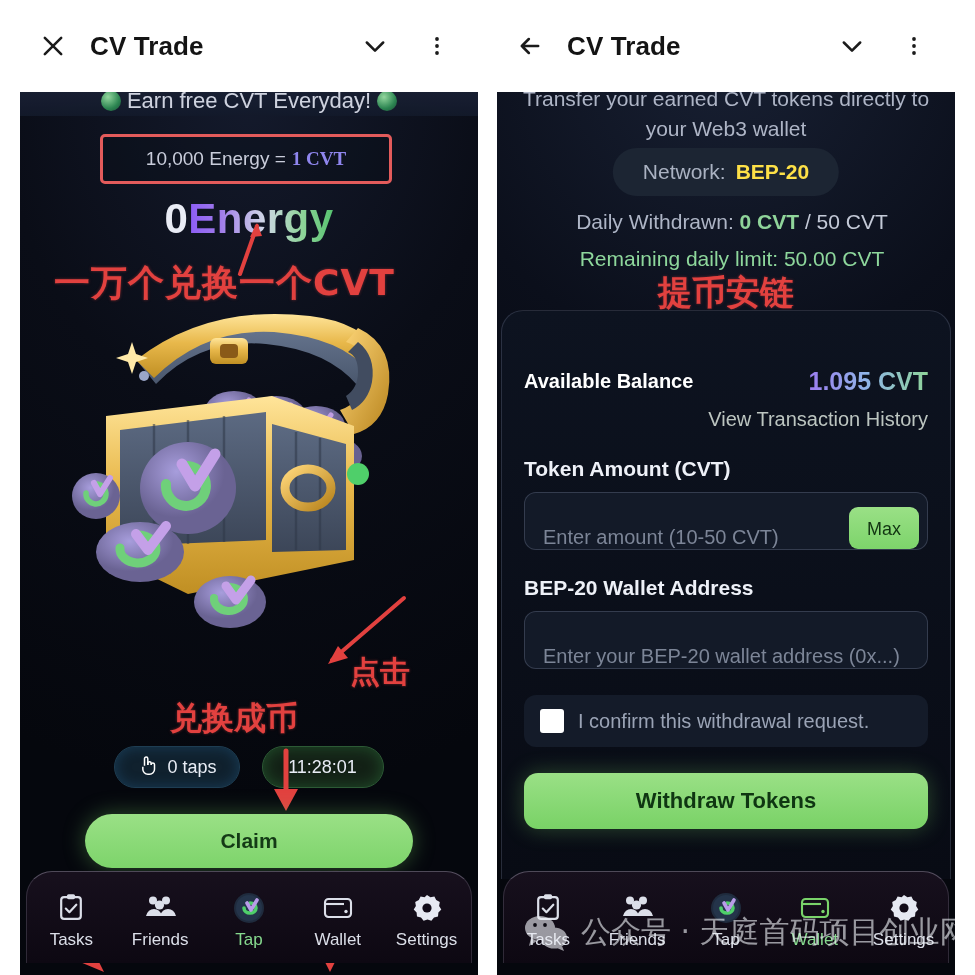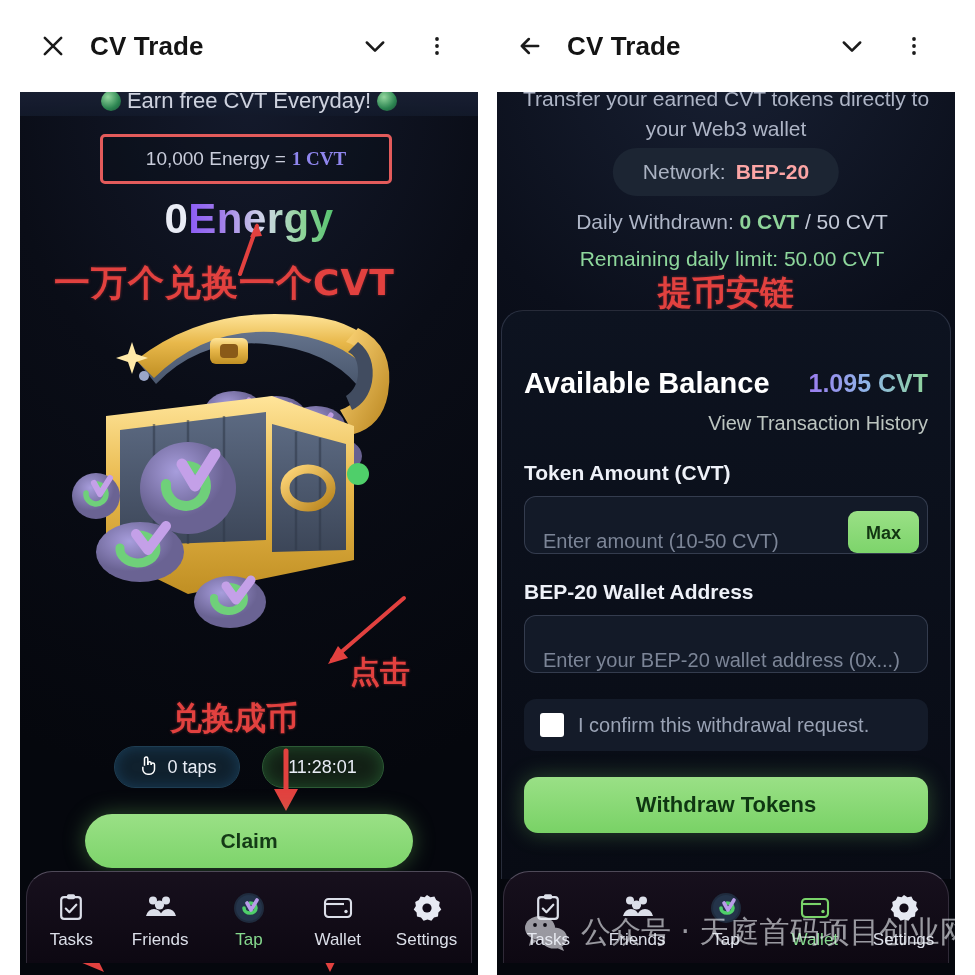--- a/index.html
+++ b/index.html
@@ -140,21 +140,21 @@
   .r-subtitle {
     position:absolute; top:-8px; left:12px; right:12px; text-align:center;
     font-size:21px; line-height:30px; color:#aeb5c6;
   }
   .net-chip {
     position:absolute; top:56px; left:50%; transform:translateX(-50%);
     height:48px; padding:0 30px; border-radius:24px;
     background:#1c2533; display:flex; align-items:center; gap:10px;
     font-size:21px; color:#aab2c2;
   }
-  .net-chip b { color:#fca5a5; font-weight:700; }
+  .net-chip b { color:#fde047; font-weight:700; }
 
   .r-stat {
     position:absolute; left:12px; right:0; text-align:center; white-space:nowrap;
   }
   .r-stat-1 { top:118px; font-size:21px; color:#aeb5c6; }
   .r-stat-1 b { color:#8fd49a; }
   .r-stat-1 .muted { color:#c4cad8; }
   .r-stat-2 { top:155px; font-size:21px; color:#8ed79c; }
 
   .cn-red-r1 { position:absolute; top:178px; left:0; right:0; text-align:center;
@@ -165,21 +165,21 @@
     text-shadow:0 0 3px rgba(226,65,63,.45); }
 
   .card {
     position:absolute; top:218px; left:4px; right:4px; bottom:96px;
     border-radius:22px 22px 0 0;
     border:1px solid rgba(150,160,190,.22); border-bottom:none;
     background: linear-gradient(180deg,#0d1320 0%, #080b14 100%);
     padding: 26px 22px 0 22px;
   }
   .bal-row { display:flex; align-items:center; justify-content:space-between; margin-top:30px; }
-  .bal-label { font-size:29px; font-weight:700; color:#ffffff; }
+  .bal-label { font-size:20px; font-weight:700; color:#ffffff; }
   .bal-value {
     font-size:25px; font-weight:700;
     background: linear-gradient(90deg,#9b7cf0 0%, #8fb6e8 50%, #8fd49a 100%);
     -webkit-background-clip:text; background-clip:text; color:transparent;
   }
   .tx-link { text-align:right; margin-top:12px; font-size:20px; color:#bcc5c0; cursor:pointer; }
 
   .field-label { font-size:21px; font-weight:700; color:#eef1f8; margin-top:26px; }
   .input-shell {
     margin-top:11px; height:58px; border-radius:12px;
@@ -187,21 +187,21 @@
     display:flex; align-items:flex-end; padding:0 8px 0 18px;
   }
   .input-shell input {
     flex:1 1 auto; background:transparent; border:none; outline:none;
     font-size:20px; color:#dfe4f0; font-family:"Liberation Sans",sans-serif;
   }
   .input-shell input::placeholder { color:#7c8597; }
   .max-btn {
     flex:0 0 auto; height:42px; padding:12px 18px; border-radius:9px; border:none;
     background: linear-gradient(180deg,#9ae086,#7dd46b); color:#123512;
-    font-size:18px; font-weight:700; cursor:pointer;
+    font-size:18px; font-weight:400; cursor:pointer;
   }
   .confirm-row {
     margin-top:26px; height:52px; border-radius:12px; background:#141b29;
     display:flex; align-items:center; gap:14px; padding:0 16px;
   }
   .cbox { width:24px;height:24px;background:#fff;border-radius:3px; flex:0 0 auto; cursor:pointer; }
   .confirm-text { font-size:20px; color:#9aa3b5; }
   .withdraw-btn {
     margin-top:26px; width:100%; height:56px; border-radius:14px; border:none;
     background: linear-gradient(180deg,#9ae086 0%, #79d266 100%);

